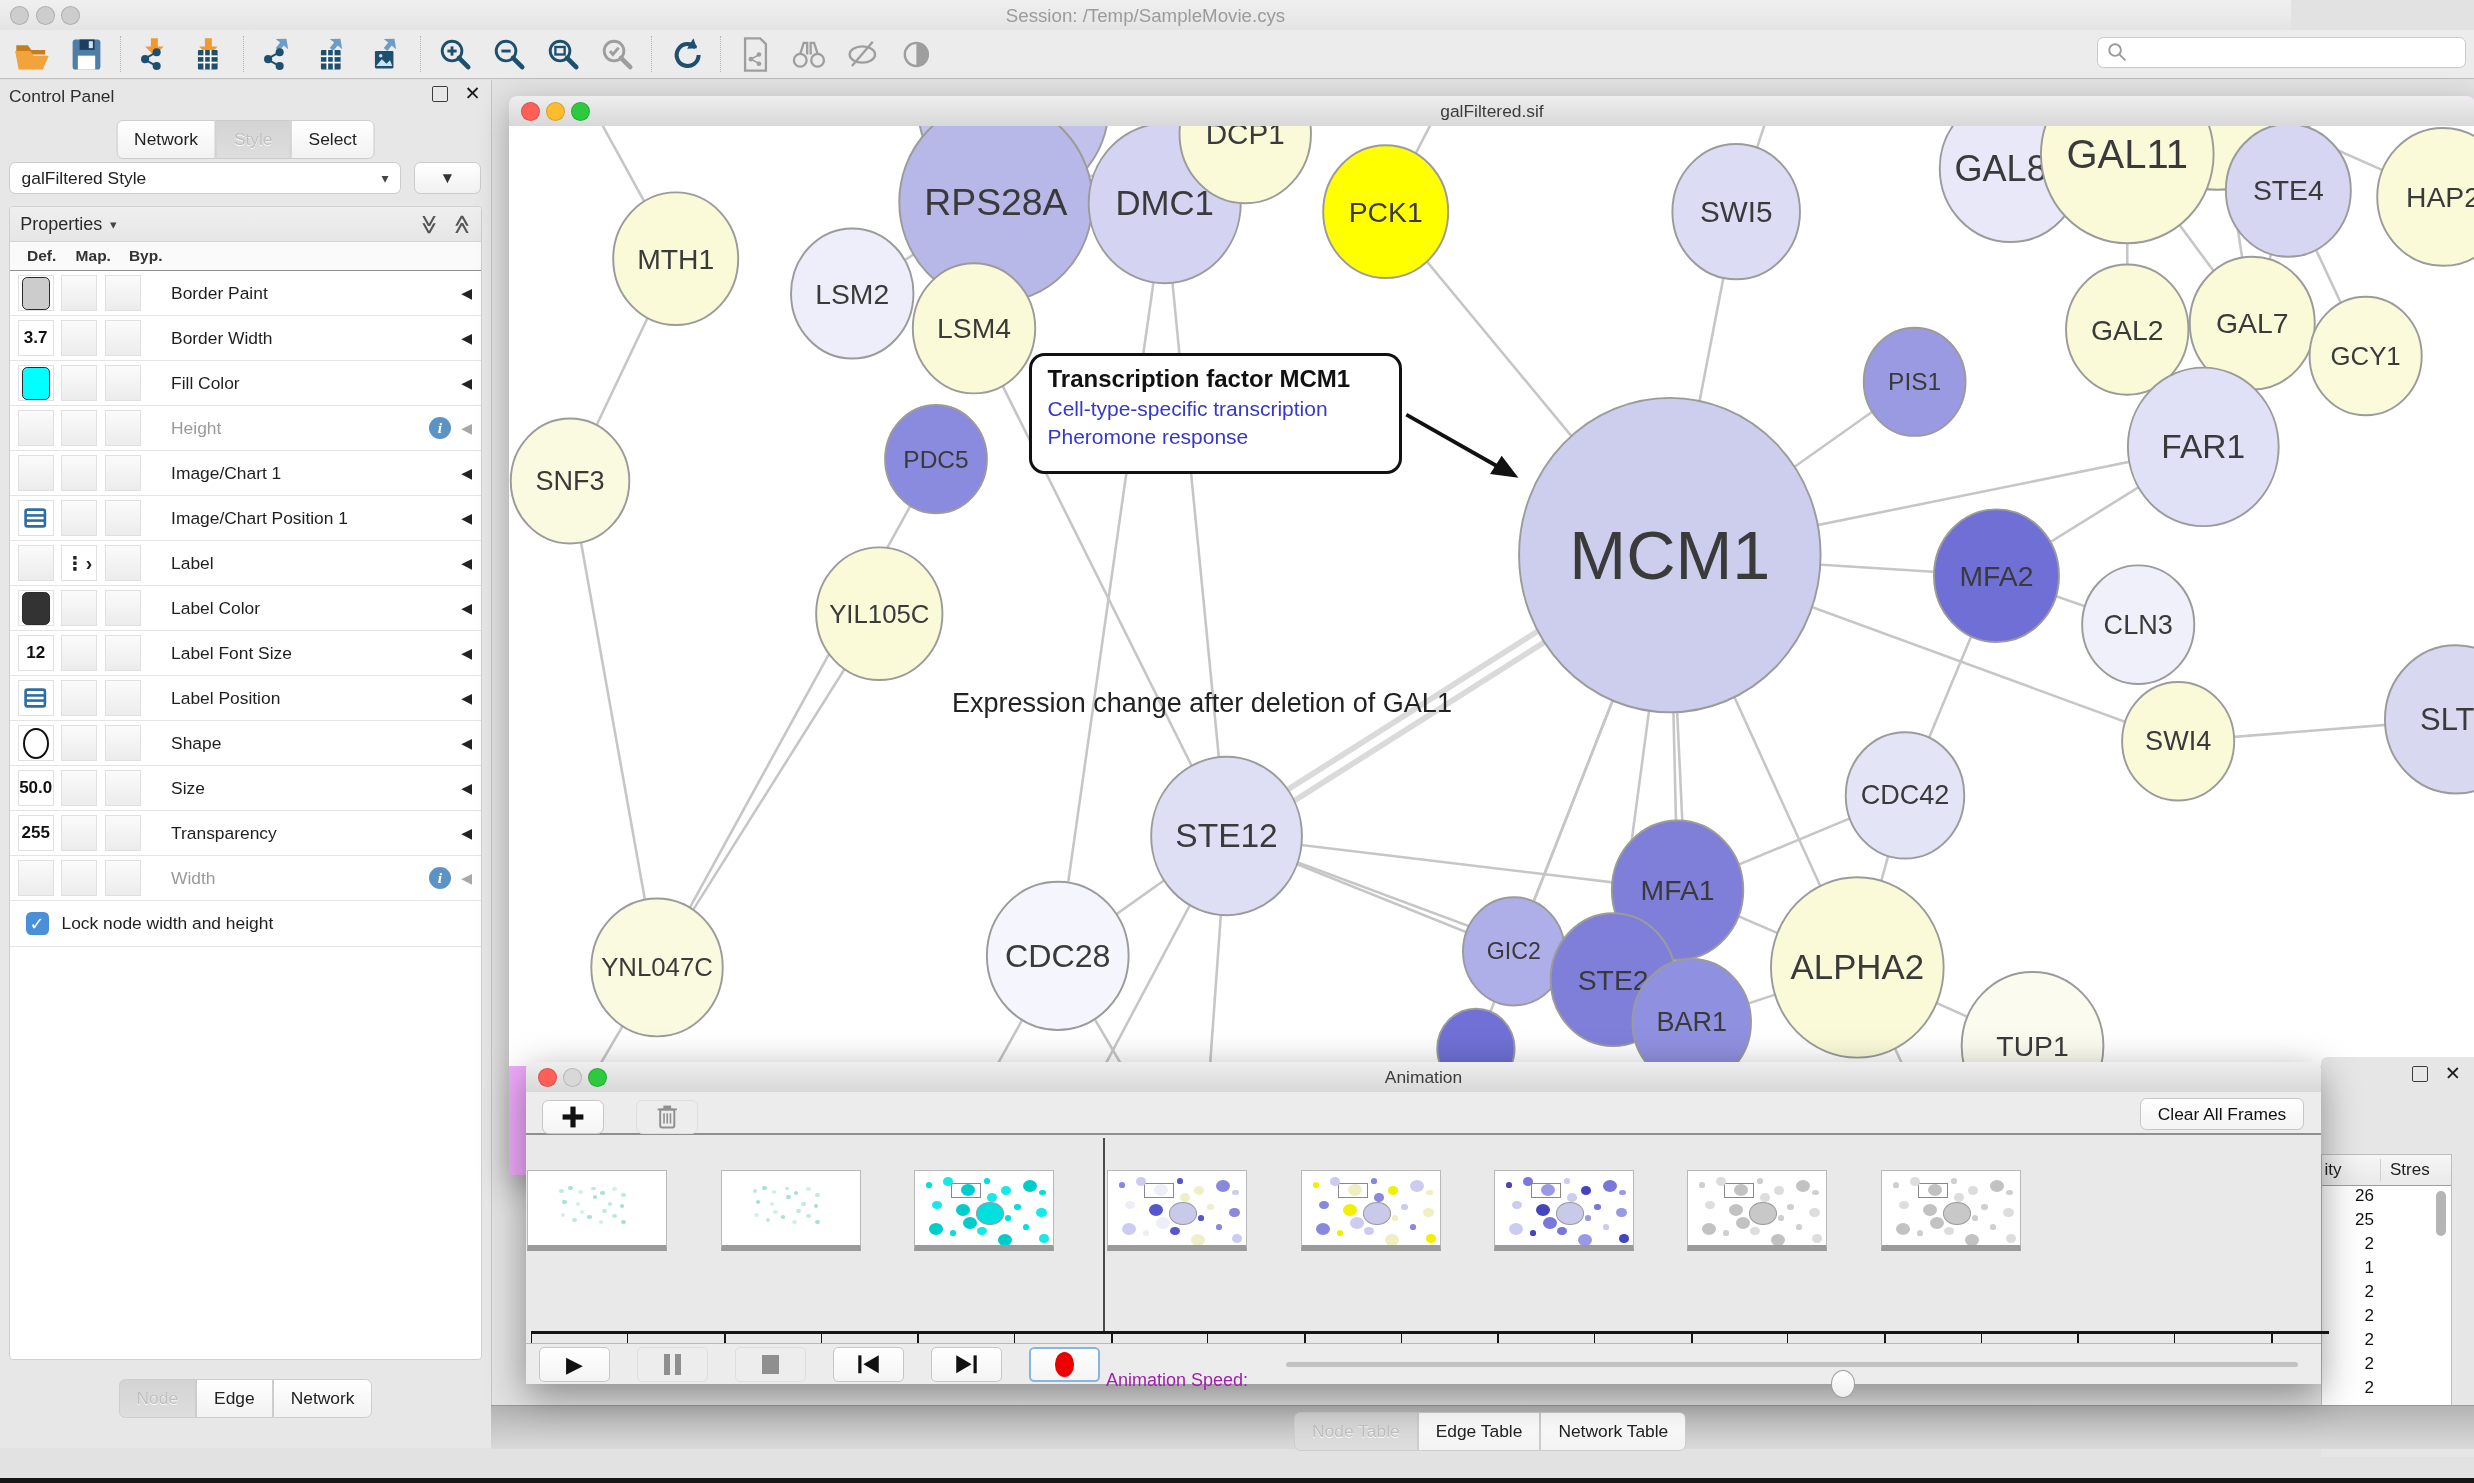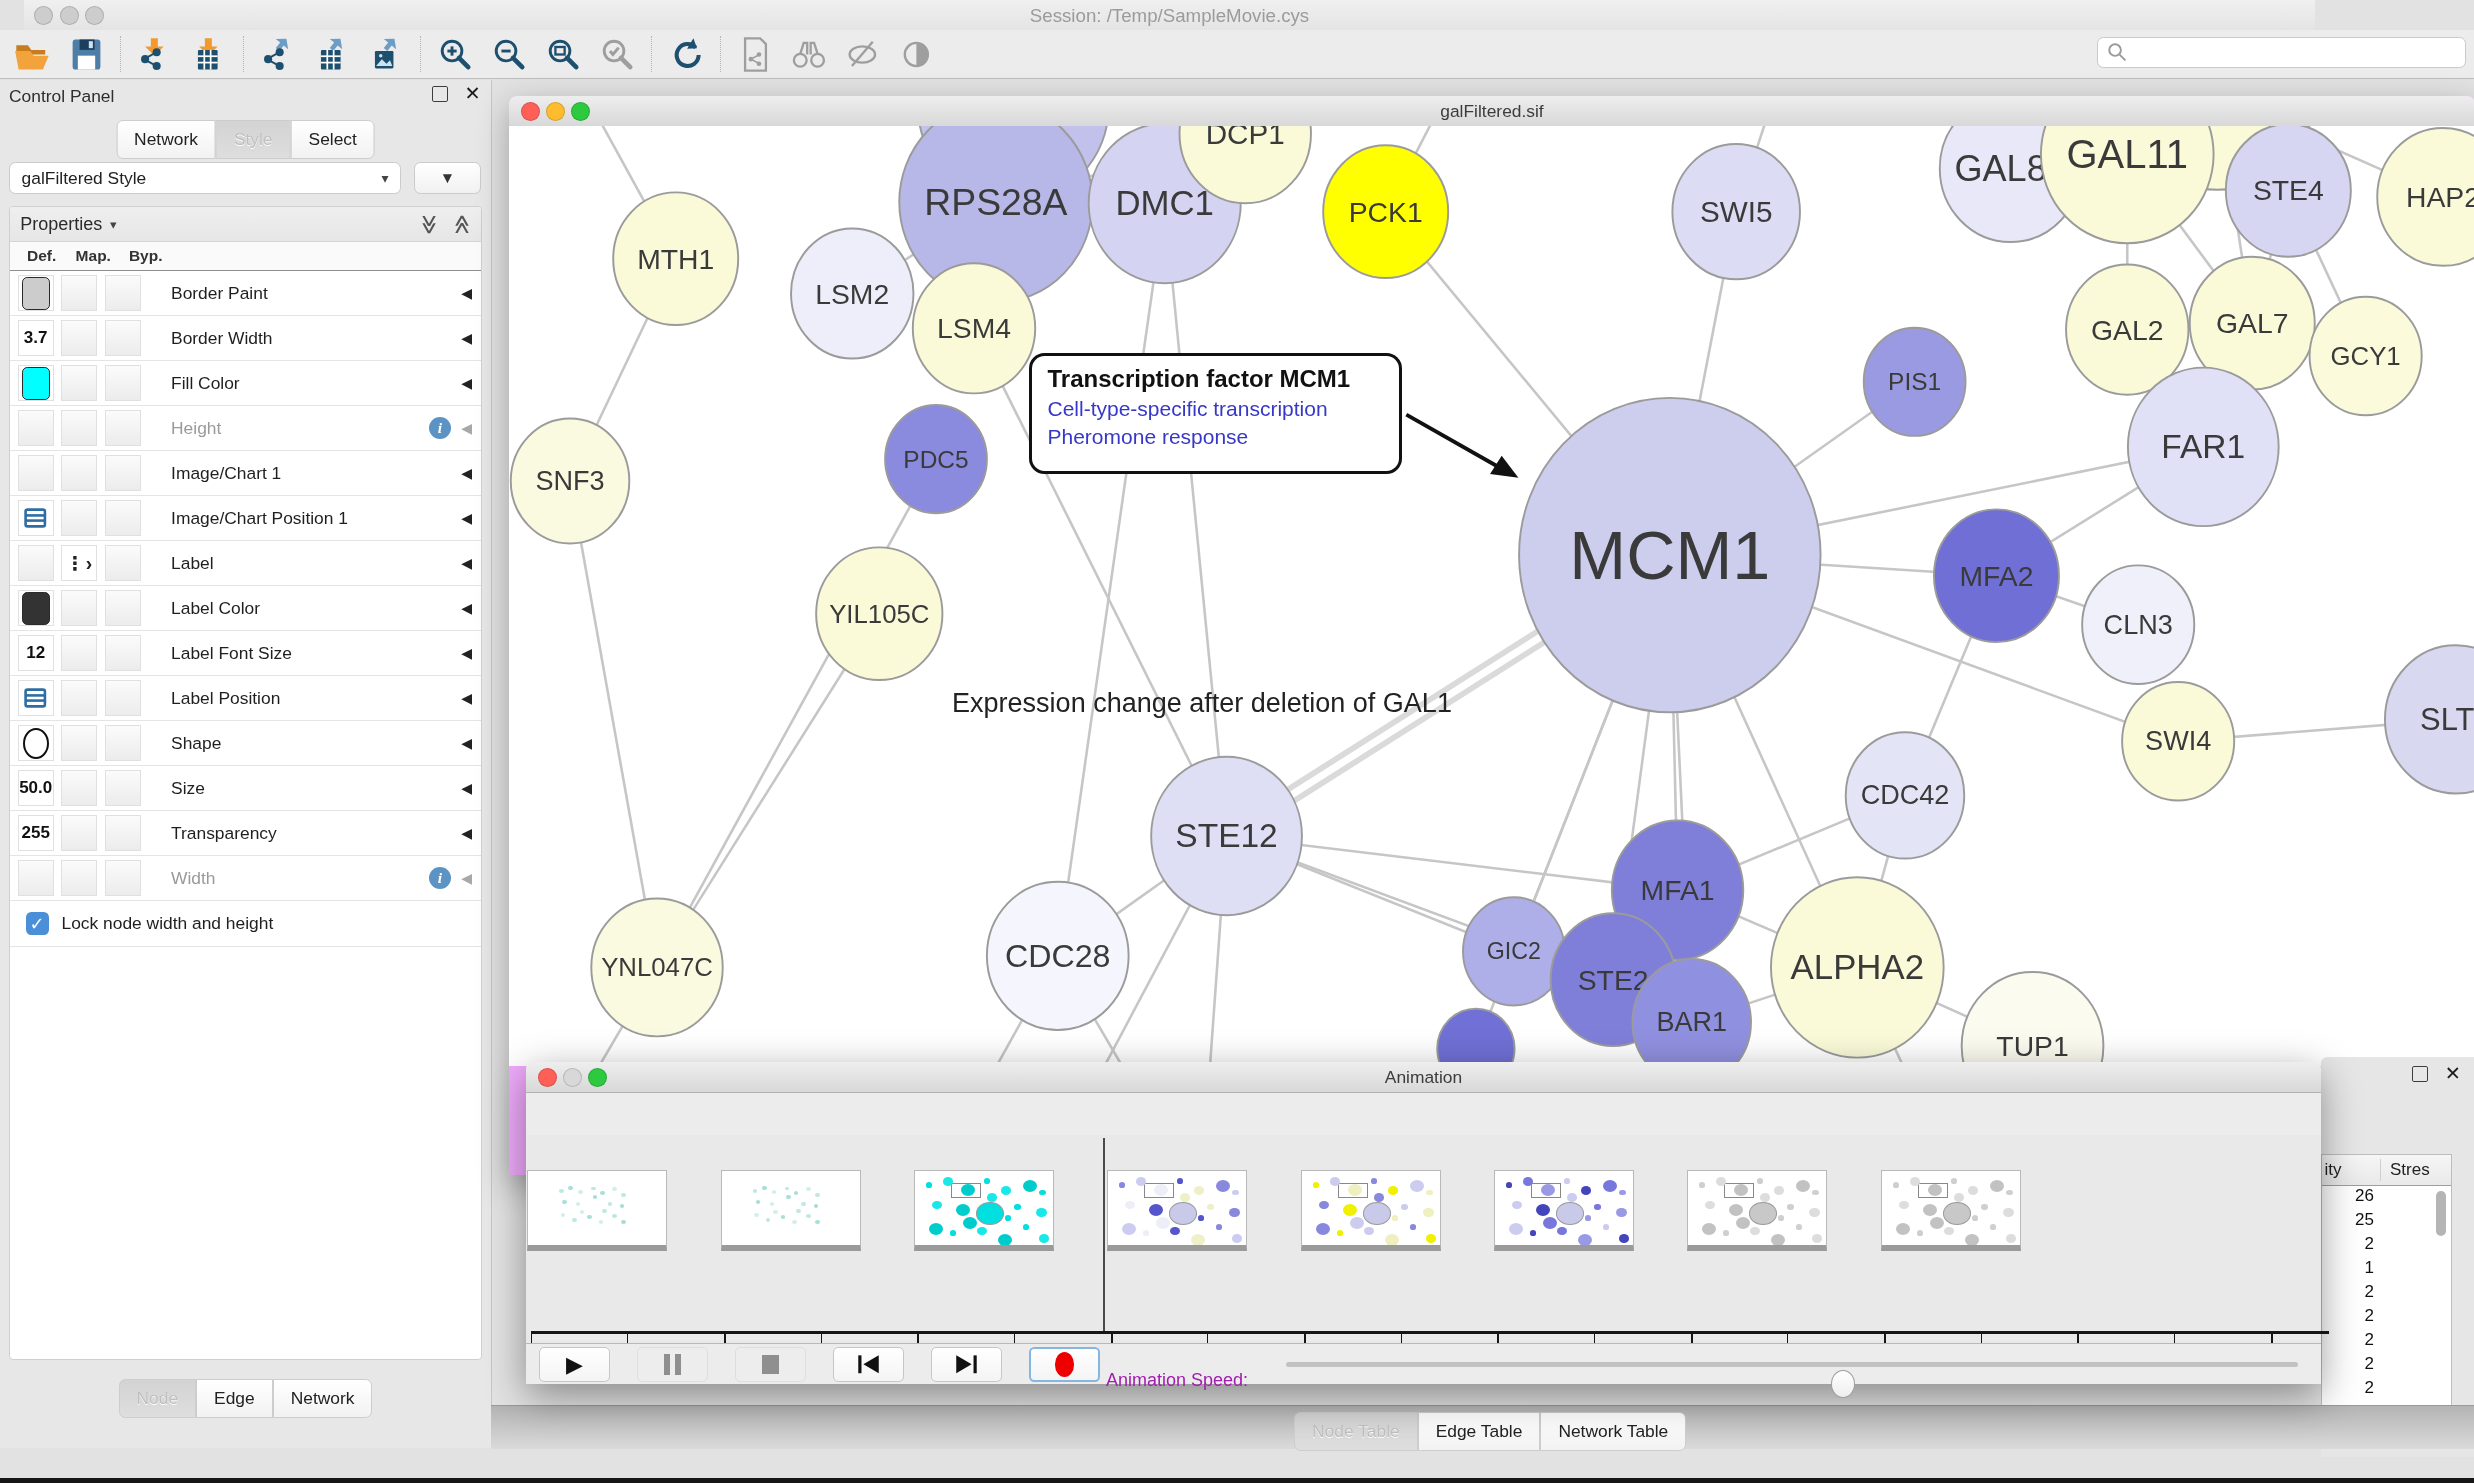--- a/index.html
+++ b/index.html
@@ -1,21 +1,21 @@
 <!DOCTYPE html>
 <html style="font-size:10.3px"><head>
 <meta charset="utf-8">
 <style>
   html,body{margin:0;padding:0;width:2475px;height:1484px;overflow:hidden;
     font-family:"Liberation Sans","DejaVu Sans",sans-serif;background:#e2e2e2;
     -webkit-font-smoothing:antialiased;}
   .abs{position:absolute;}
   
   #menubar{left:0;top:0;width:2291px;height:30px;background:linear-gradient(#f0f0f0,#e4e4e4);
-    border-bottom:0.6px solid #cfcfcf;margin-left:24px;}
+    border-bottom:0.6px solid #cfcfcf;}
   .light{width:17px;height:17px;border-radius:50%;display:inline-block;margin-right:6.4px;
     border:0.6px solid rgba(0,0,0,.15);}
   #menubar .lights{position:absolute;left:10.3px;top:5.8px;}
   #session-title{width:100%;text-align:center;top:5.2px;font-size:18.7px;color:#9b9b9b;}
   #toolbar{left:0;top:30px;width:2475px;height:49px;background:#ececec;border-bottom:1.3px solid #bdbdbd;
     display:flex;align-items:center;padding-left:5.2px;box-sizing:border-box;}
   .tbtn{width:54px;height:41px;display:flex;align-items:center;justify-content:center;flex:0 0 auto;}
   .tbtn svg{width:37px;height:37px;}
   .tsep{width:1.3px;height:36px;border-left:1.3px dotted #b5b5b5;margin:0 6.4px;flex:0 0 auto;}
   #search-box{right:7.7px;top:37px;width:369px;height:31px;background:#fff;border:1.3px solid #c9c9c9;
@@ -778,20 +778,39 @@
       <div class="tab">Edge Table</div>
       <div class="tab">Network Table</div>
     </div>
 </div>
 
 <div id="cy-win" class="abs">
   <div class="wtitle">
     <span class="lights"><span class="light" style="background:#ff5f57"></span><span class="light" style="background:#d8d8d8"></span><span class="light" style="background:#2dc93f"></span></span>
     <div class="tname">Animation</div>
   </div>
+  <div id="cy-toolbar">
+    <div class="cybtn btn-raised" style="left:15.5px;">
+      <svg width="26" height="26" viewBox="0 0 40 40">
+          <rect x="16" y="4" width="8" height="32" fill="#111"></rect>
+          <rect x="4" y="16" width="32" height="8" fill="#111"></rect>
+        </svg>
+    </div>
+    <div class="cybtn btn-flat" style="left:110px;">
+      <svg width="24.5" height="27" viewBox="0 0 38 42">
+        <rect x="8" y="10" width="22" height="28" rx="3" fill="none" stroke="#8f8f8f" stroke-width="3"></rect>
+        <line x1="4" y1="10" x2="34" y2="10" stroke="#8f8f8f" stroke-width="3"></line>
+        <rect x="13" y="4" width="12" height="5" fill="#8f8f8f"></rect>
+        <line x1="14" y1="16" x2="14" y2="32" stroke="#8f8f8f" stroke-width="2.5"></line>
+        <line x1="19" y1="16" x2="19" y2="32" stroke="#8f8f8f" stroke-width="2.5"></line>
+        <line x1="24" y1="16" x2="24" y2="32" stroke="#8f8f8f" stroke-width="2.5"></line>
+      </svg>
+    </div>
+    <div id="clear-frames">Clear All Frames</div>
+  </div>
   <div id="cy-timeline">
     <div id="frames">
         <div class="thumb" style="left: 1.3px;">
           <div class="dot" style="left: 22.4%; top: 24%; width: 4.5px; height: 3.9px; background: rgb(191, 232, 227);"></div>
           <div class="dot" style="left: 29%; top: 19.8%; width: 4.5px; height: 3.9px; background: rgb(169, 222, 216);"></div>
           <div class="dot" style="left: 36.15%; top: 25.8%; width: 4.5px; height: 3.9px; background: rgb(210, 239, 236);"></div>
           <div class="dot" style="left: 45.5%; top: 21%; width: 4.5px; height: 3.9px; background: rgb(191, 232, 227);"></div>
           <div class="dot" style="left: 52.1%; top: 27%; width: 4.5px; height: 3.9px; background: rgb(169, 222, 216);"></div>
           <div class="dot" style="left: 60.9%; top: 22.2%; width: 4.5px; height: 3.9px; background: rgb(210, 239, 236);"></div>
           <div class="dot" style="left: 67.5%; top: 30%; width: 4.5px; height: 3.9px; background: rgb(191, 232, 227);"></div>

